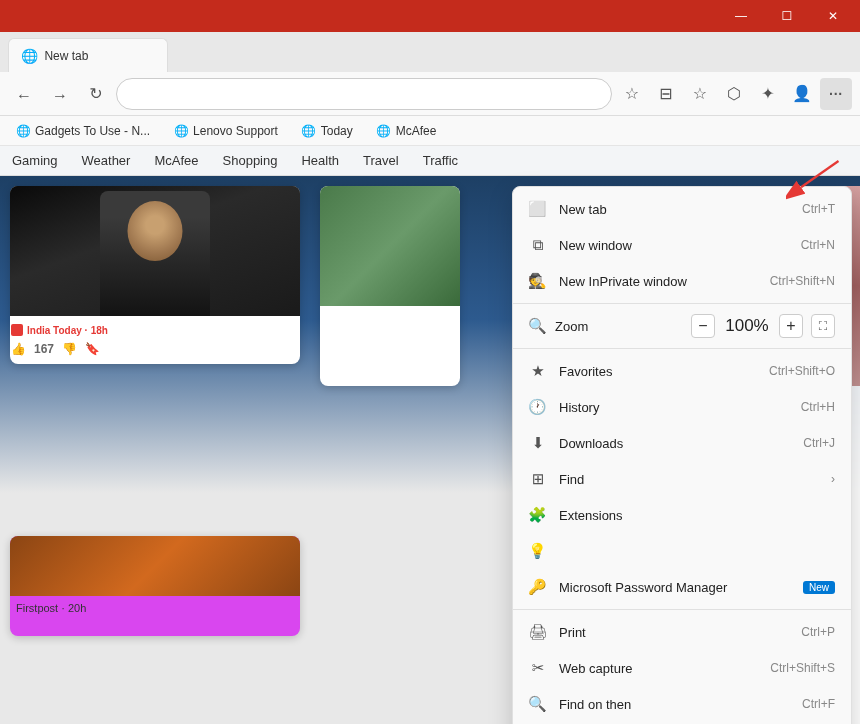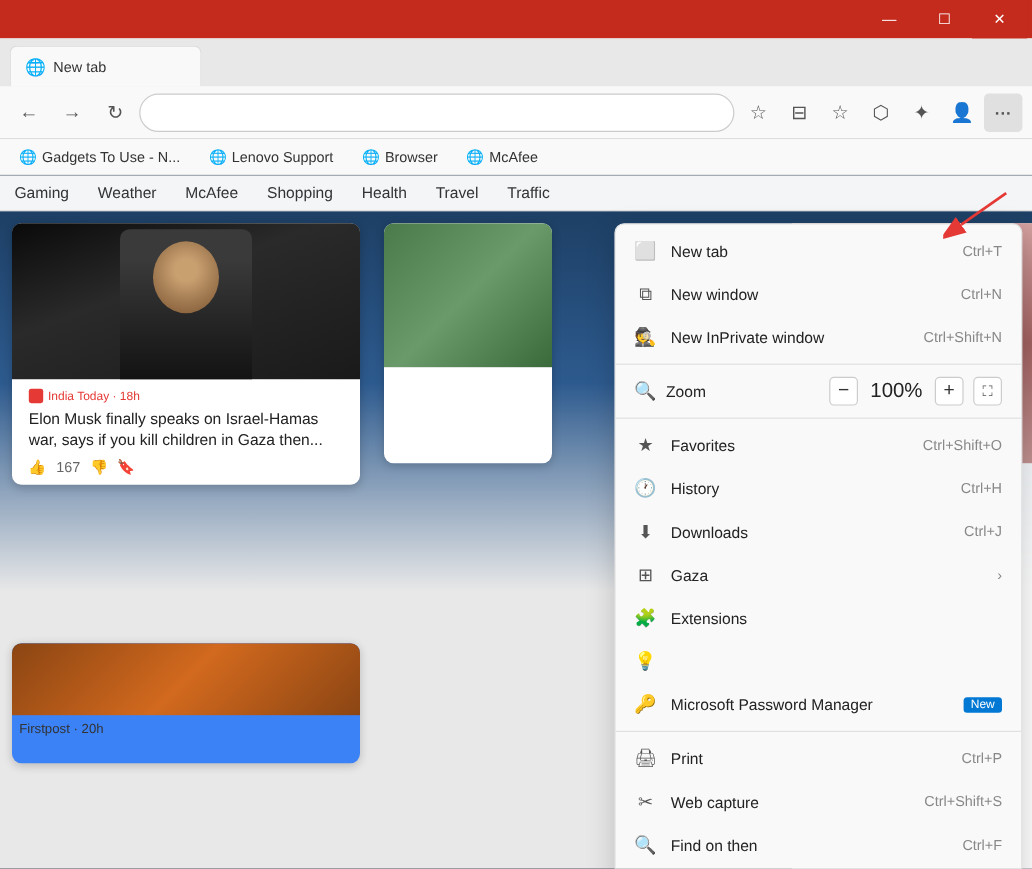--- a/index.html
+++ b/index.html
@@ -159,33 +159,33 @@
       overflow: hidden;
       box-shadow: 0 2px 8px rgba(0,0,0,0.2);
     }
     .news-card-img {
       width: 100%;
       height: 130px;
       background: linear-gradient(135deg, #1a1a1a 0%, #3a3a3a 50%, #2a2a2a 100%);
       position: relative;
       overflow: hidden;
     }
-    .news-card-body { padding: 8px 14px; }
+    .news-card-body { padding: 8px 1px; font-weight: bold; }
     .news-source { font-size: 10px; color: #e53935; display: flex; align-items: center; gap: 4px; }
     .news-title { font-size: 13px; color: #222; margin-top: 4px; line-height: 1.4; }
     .news-reactions { display: flex; align-items: center; gap: 8px; margin-top: 6px; font-size: 12px; color: #666; }
 
     
     .news-card2 {
       position: absolute;
       top: 390px;
       left: 10px;
       width: 290px;
       height: 100px;
-      background: #3b82f6;
+      background: #d946ef;
       border-radius: 8px;
       overflow: hidden;
       box-shadow: 0 2px 8px rgba(0,0,0,0.2);
     }
     .news-card2-img {
       width: 100%;
       height: 60px;
       background: linear-gradient(135deg, #8B4513 0%, #D2691E 50%, #8B4513 100%);
     }
 
@@ -371,21 +371,21 @@
   <div class="bookmark-item">
     <span>🌐</span>
     <span>Gadgets To Use - N...</span>
   </div>
   <div class="bookmark-item">
     <span>🌐</span>
     <span>Lenovo Support</span>
   </div>
   <div class="bookmark-item">
     <span>🌐</span>
-    <span>Browser</span>
+    <span>Today</span>
   </div>
   <div class="bookmark-item">
     <span>🌐</span>
     <span>McAfee</span>
   </div>
 </div>
 
 <div class="content-area">
   <div class="news-bg"></div>
 
@@ -403,21 +403,20 @@
     <div class="news-card-img">
       <div style="position:absolute;top:0;left:0;right:0;bottom:0;background:linear-gradient(160deg,#0a0a0a 0%,#2a2a2a 40%,#1a1a1a 100%);"></div>
       <div style="position:absolute;bottom:-5px;left:50%;transform:translateX(-50%);width:110px;height:130px;background:linear-gradient(to top,#111 0%,#2a2a2a 50%,#3a3a3a 80%);border-radius:8px 8px 0 0;"></div>
       <div style="position:absolute;top:15px;left:50%;transform:translateX(-50%);width:55px;height:60px;background:radial-gradient(circle at 50% 40%,#c8a070 20%,#a07850 60%,#7a5530 100%);border-radius:50%;"></div>
     </div>
     <div class="news-card-body">
       <div class="news-source">
         <span style="width:12px;height:12px;background:#e53935;border-radius:2px;display:inline-block;"></span>
         <span>India Today · 18h</span>
       </div>
-      <div class="news-title">Elon Musk finally speaks on Israel-Hamas war, says if you kill children in Gaza then...</div>
       <div class="news-reactions">
         <span>👍</span>
         <span>167</span>
         <span>👎</span>
         <span>🔖</span>
       </div>
     </div>
   </div>
 
   <div class="news-card2">
@@ -484,21 +483,21 @@
     </div>
 
     <div class="menu-item">
       <span class="menu-icon">⬇</span>
       <span class="menu-label">Downloads</span>
       <span class="menu-shortcut">Ctrl+J</span>
     </div>
 
     <div class="menu-item">
       <span class="menu-icon">⊞</span>
-      <span class="menu-label">Gaza</span>
+      <span class="menu-label">Find</span>
       <span class="menu-arrow">›</span>
     </div>
 
     <div class="menu-item">
       <span class="menu-icon">🧩</span>
       <span class="menu-label">Extensions</span>
     </div>
 
     <div class="menu-item">
       <span class="menu-icon">💡</span>

